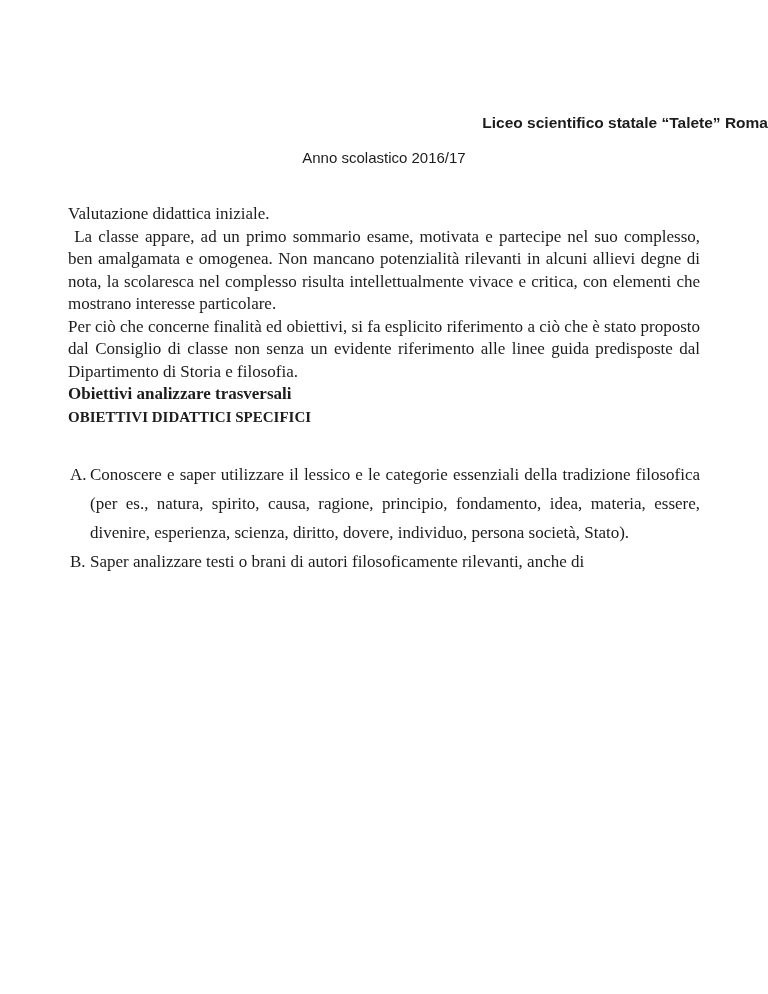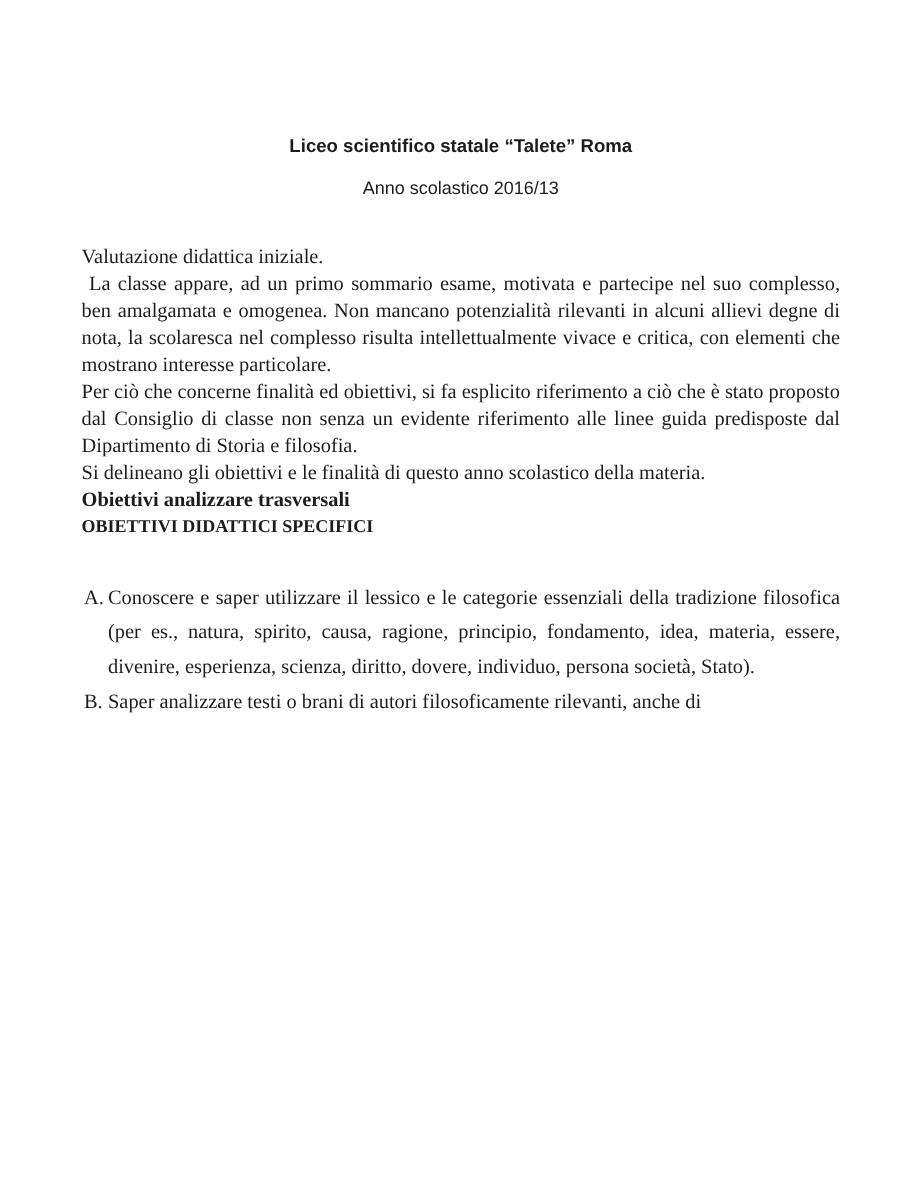--- a/index.html
+++ b/index.html
@@ -23,20 +23,21 @@
     font-size: 15px;
     line-height: 18px;
     color: #1c1c1c;
   }
   .doc-header .hline {
     margin: 0 0 17px 0;
   }
   .doc-header .hline.title {
     font-weight: bold;
     font-size: 15.5px;
+    text-align: right;
   }
   
   .doc-body {
     margin: 36px 68px 0 68px;
     font-family: "Liberation Serif", "DejaVu Serif", serif;
     font-size: 17px;
     line-height: 22.5px;
     color: #1c1c1c;
   }
   .doc-body p {
@@ -81,28 +82,27 @@
     text-align: justify;
   }
 </style>
 </head>
 <body>
 
 <div class="page">
 
   <div class="doc-header">
     <div class="hline title">Liceo scientifico statale “Talete” Roma</div>
-    <div class="hline">Anno scolastico 2016/13</div>
+    <div class="hline">Anno scolastico 2016/17</div>
   </div>
 
   <div class="doc-body">
     <p class="p-valutazione">Valutazione didattica iniziale.</p>
     <p class="p-classe"> La classe appare, ad un primo sommario esame, motivata e partecipe nel suo complesso, ben amalgamata e omogenea. Non mancano potenzialità rilevanti in alcuni allievi degne di nota, la scolaresca nel complesso risulta intellettualmente vivace e critica, con elementi che mostrano interesse particolare.</p>
     <p class="p-percio">Per ciò che concerne finalità ed obiettivi, si fa esplicito riferimento a ciò che è stato proposto dal Consiglio di classe non senza un evidente riferimento alle linee guida predisposte dal Dipartimento di Storia e filosofia.</p>
-    <p class="p-delineano">Si delineano gli obiettivi e le finalità di questo anno scolastico della materia.</p>
     <p class="h-trasversali">Obiettivi analizzare trasversali</p>
     <p class="h-specifici">OBIETTIVI DIDATTICI SPECIFICI</p>
 
     <div class="obj-list">
       <div class="obj-item">
         <span class="obj-marker">A.</span>
         <span class="obj-text">Conoscere e saper utilizzare il lessico e le categorie essenziali della tradizione filosofica (per es., natura, spirito, causa, ragione, principio, fondamento, idea, materia, essere, divenire, esperienza, scienza, diritto, dovere, individuo, persona società, Stato).</span>
       </div>
       <div class="obj-item">
         <span class="obj-marker">B.</span>

